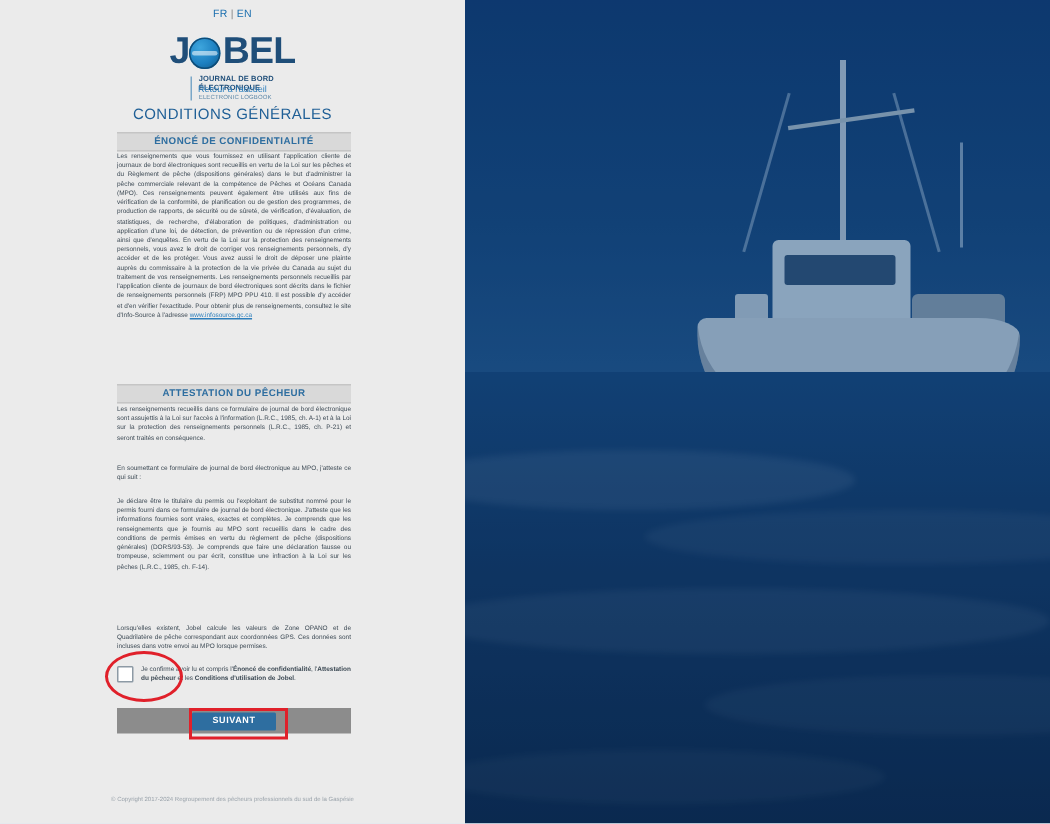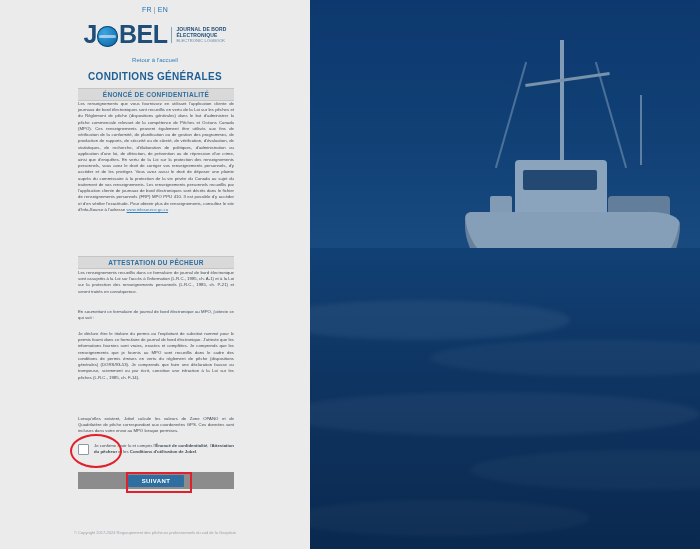--- a/index.html
+++ b/index.html
@@ -171,20 +171,21 @@
   .logo-wrap {
     position: absolute;
     left: 0; top: 22px;
     width: 310px;
     text-align: center;
   }
   .logo-row {
     display: inline-flex;
     align-items: center;
     gap: 4px;
+    flex-direction: column;
   }
   .logo-text {
     font-size: 25px;
     font-weight: bold;
     letter-spacing: -0.5px;
     color: #1f4e79;
     line-height: 1;
   }
   .logo-text .j { color: #1f4e79; }
   .logo-text .o-holder {
@@ -246,21 +247,21 @@
     color: #2e7fbc;
     text-decoration: none;
   }
 
   .page-title {
     position: absolute;
     left: 0; top: 71px;
     width: 310px;
     text-align: center;
     font-size: 10px;
-    font-weight: bold;
+    font-weight: normal;
     color: #1f5f96;
     letter-spacing: 0.3px;
   }
 
   .section-head {
     position: absolute;
     left: 78px;
     width: 156px;
     background: #d9d9d9;
     border-top: 1px solid #c5c5c5;

